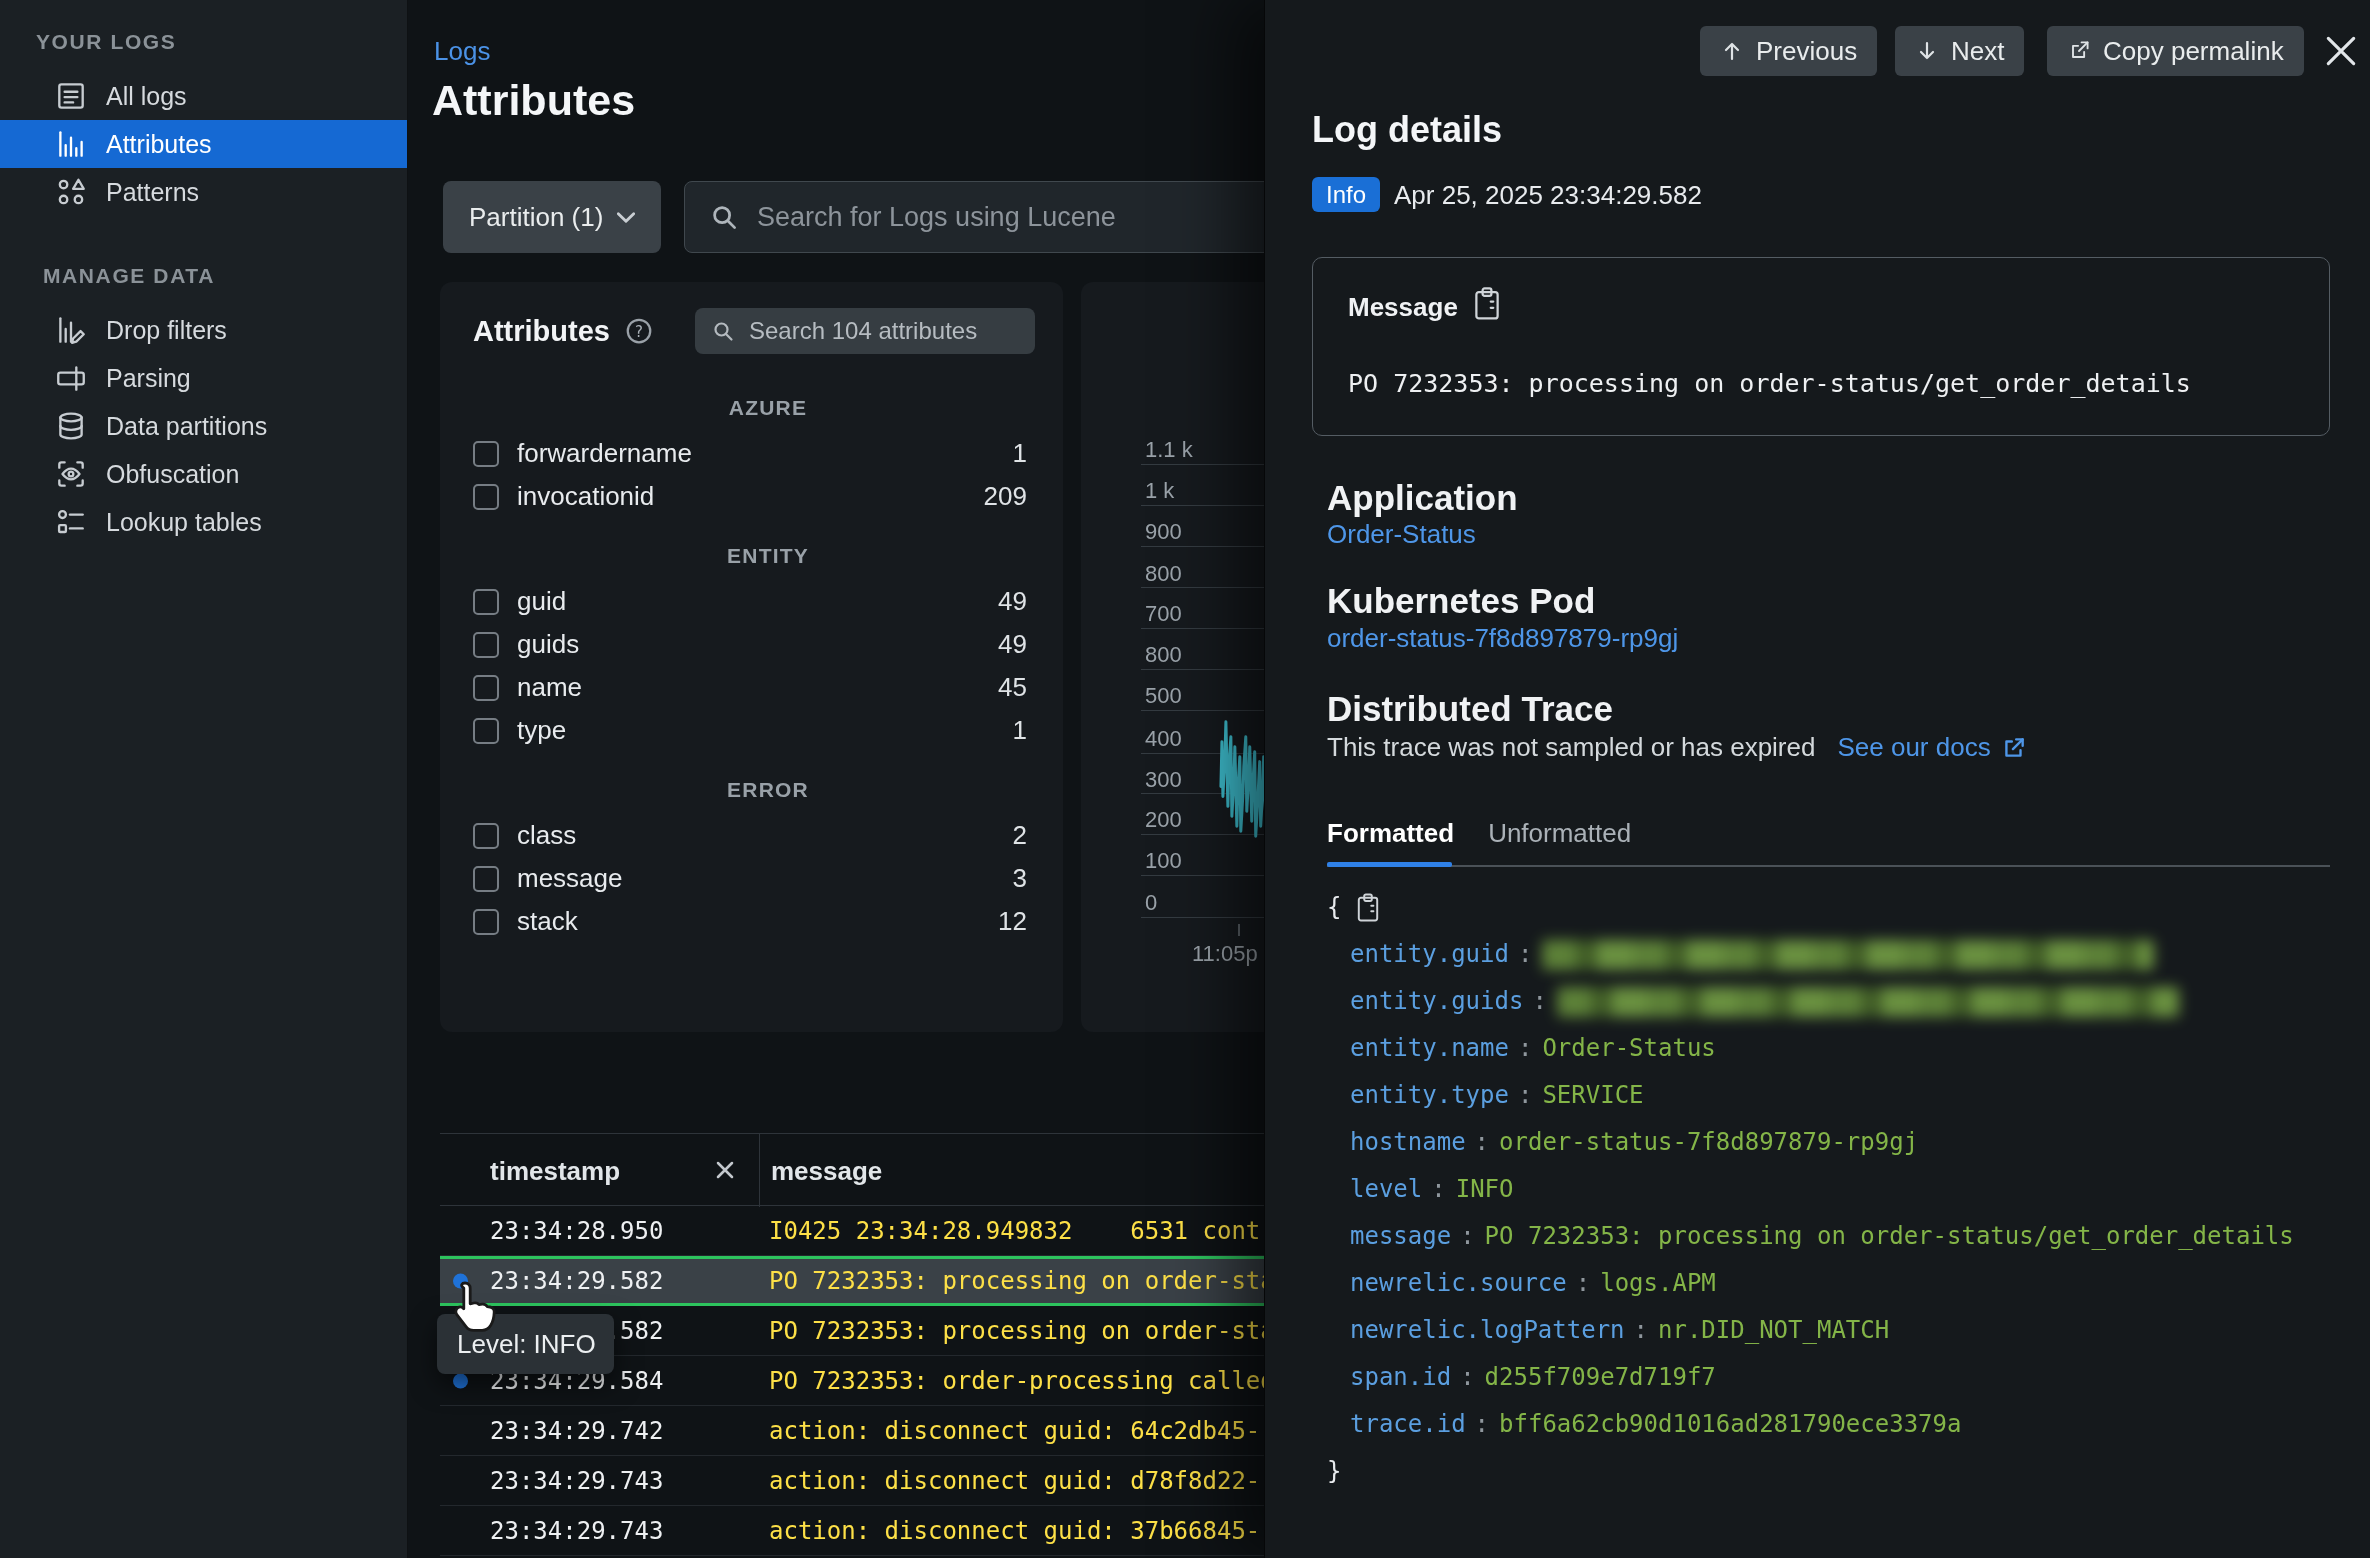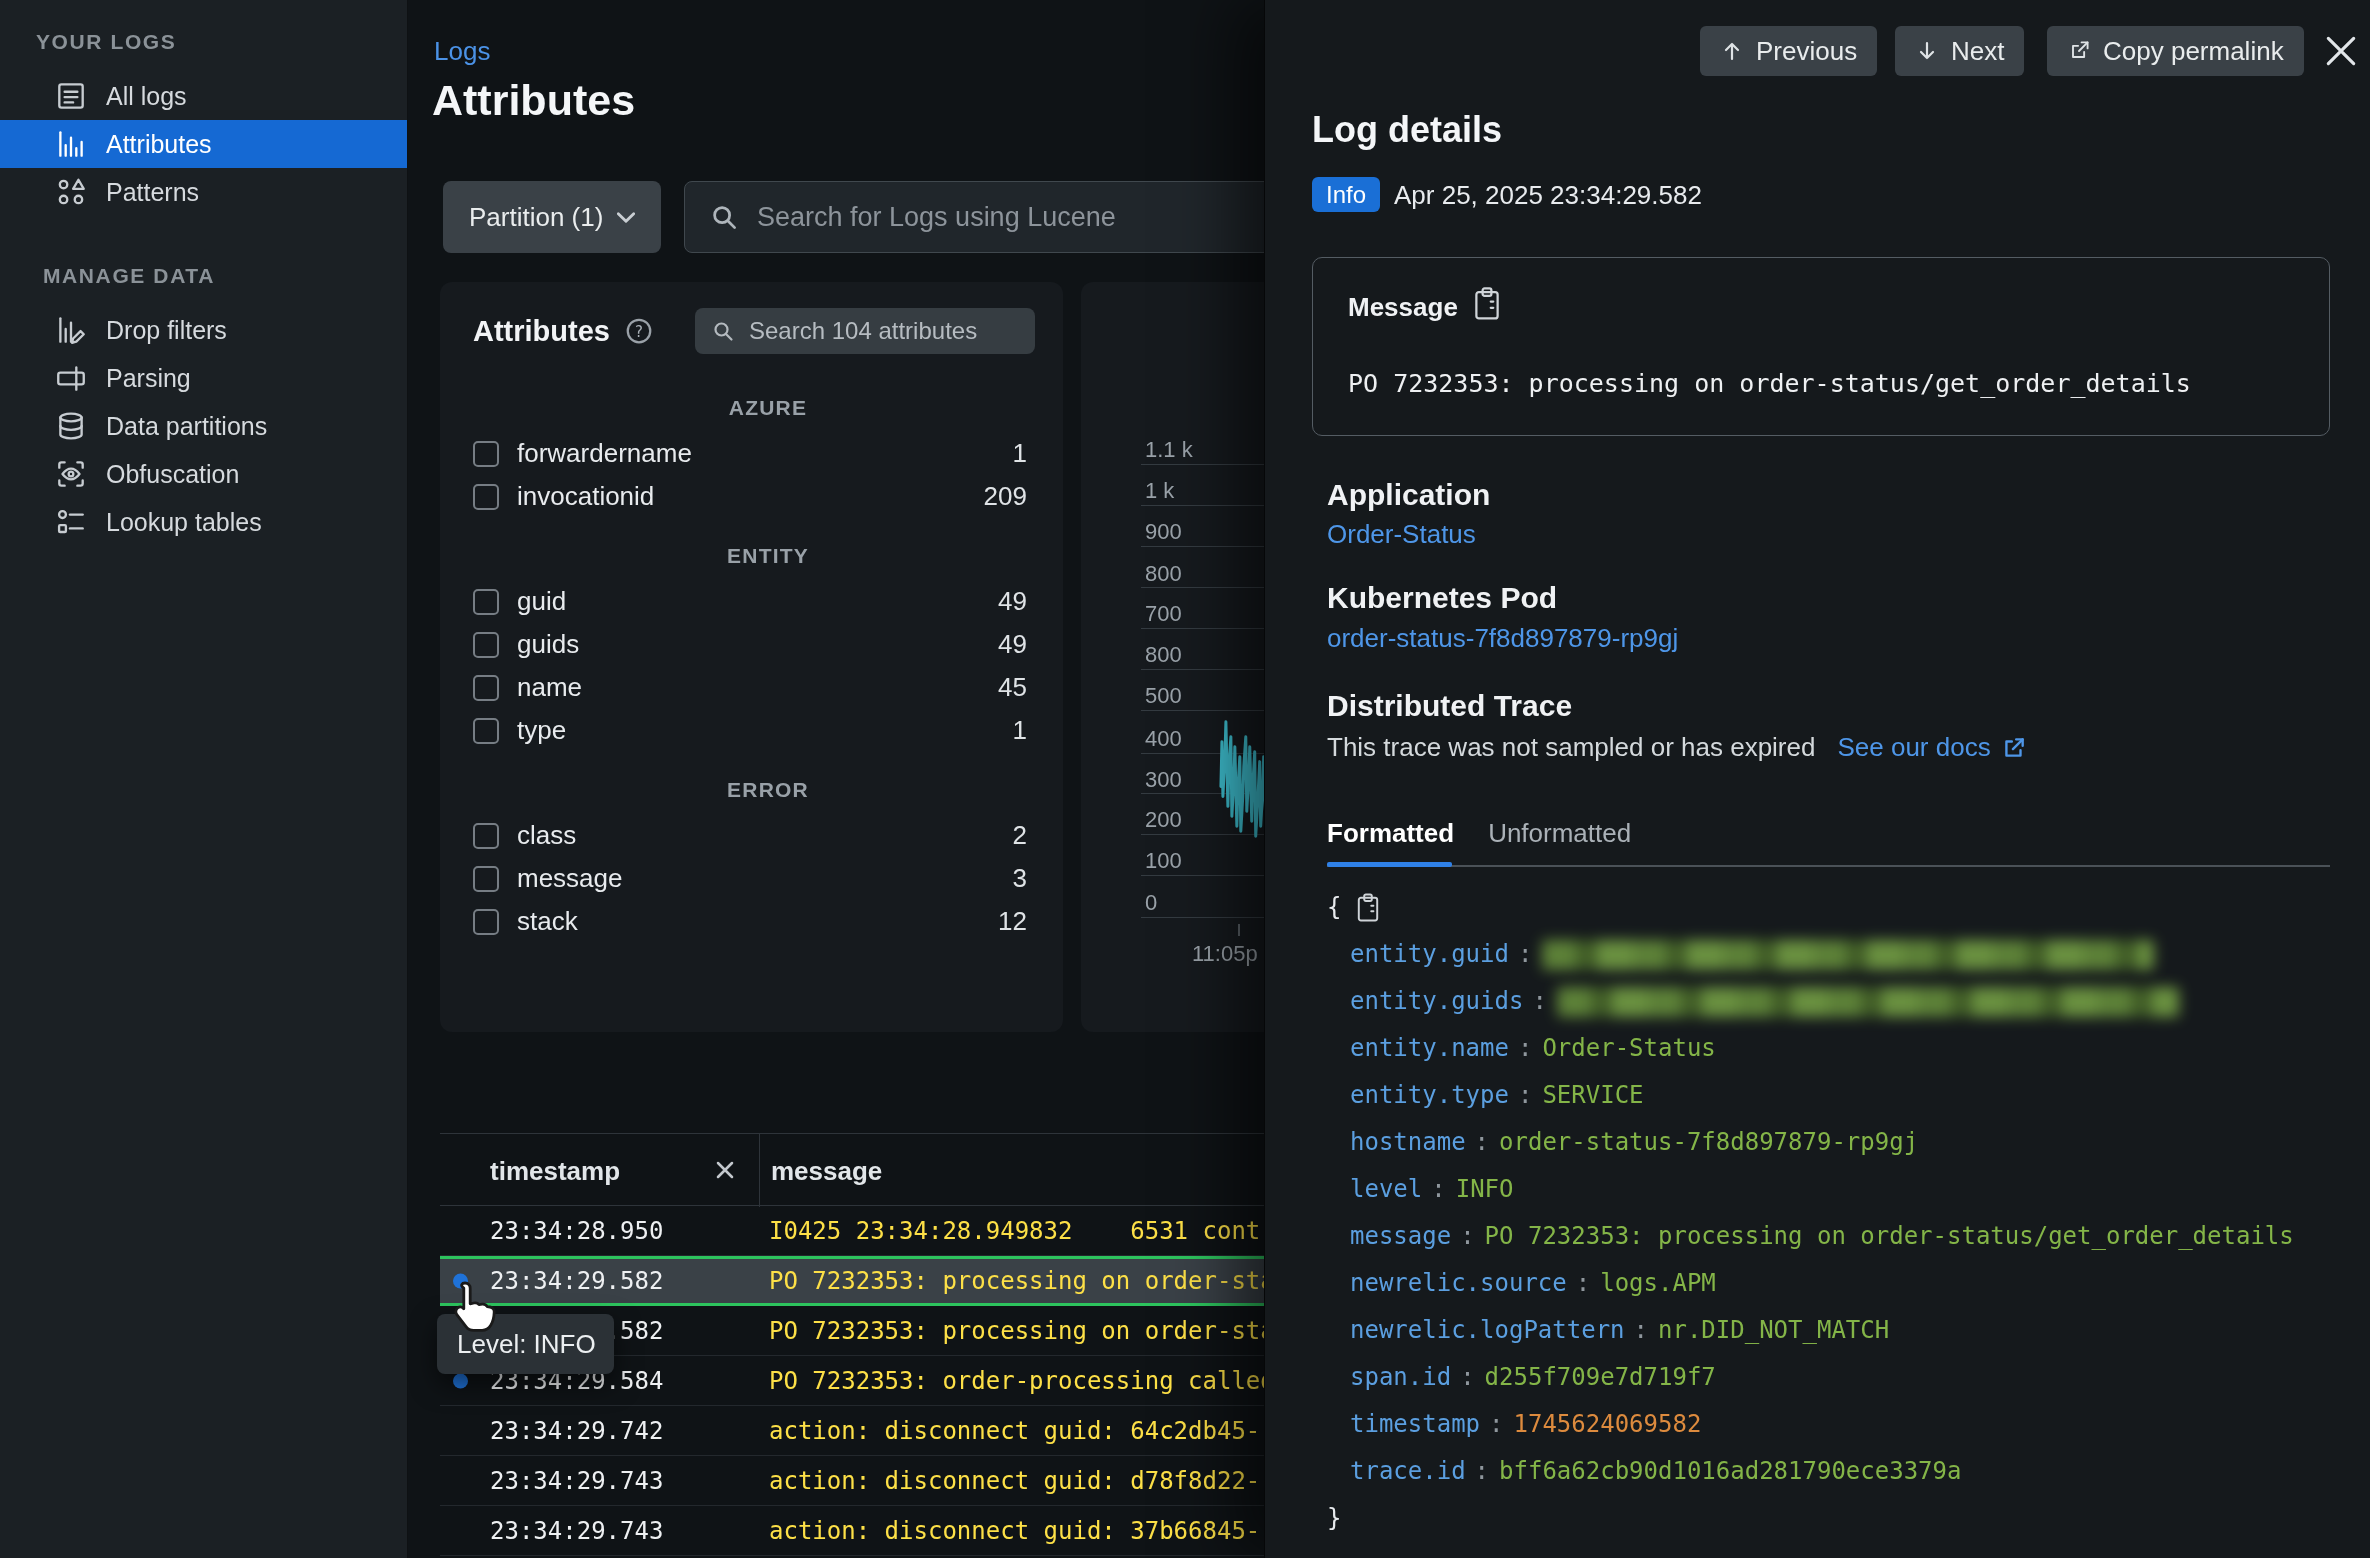--- a/index.html
+++ b/index.html
@@ -93,21 +93,21 @@
   .dp-close svg{width:38px;height:38px;stroke-width:2;}
   .dp-title{position:absolute;left:47px;top:109px;margin:0;font-size:36px;font-weight:bold;color:#f4f6f8;}
   .badge{position:absolute;left:47px;top:177px;height:35px;padding:0 14px;background:#1a6fd6;border-radius:6px;
          display:flex;align-items:center;font-size:24px;color:#fff;}
   .dp-ts{position:absolute;left:129px;top:180px;font-size:26px;color:#e8ebee;}
   .msg-box{position:absolute;left:47px;top:257px;width:1018px;height:179px;border:1.5px solid #545c63;border-radius:10px;}
   .msg-label{position:absolute;left:35px;top:34px;font-size:26px;font-weight:bold;color:#f0f2f4;}
   .msg-clip{position:absolute;left:159px;top:28px;width:30px;height:36px;color:#cfd4d8;cursor:pointer;}
   .msg-clip svg{width:30px;height:36px;stroke-width:1.8;}
   .msg-text{position:absolute;left:35px;top:111px;font-family:"DejaVu Sans Mono",monospace;font-size:25px;color:#eef0f2;white-space:pre;}
-  .sec-label{position:absolute;left:62px;font-size:30px;font-weight:bold;color:#f0f2f4;}
+  .sec-label{position:absolute;left:62px;font-size:35px;font-weight:bold;color:#f0f2f4;}
   .sec-link{position:absolute;left:62px;font-size:26px;color:#4e96e8;cursor:pointer;}
   .dt-row{position:absolute;left:62px;top:732px;display:flex;align-items:center;gap:22px;font-size:26px;color:#d4d9dc;}
   .dt-link{color:#4e96e8;cursor:pointer;display:flex;align-items:center;gap:10px;}
   .dt-link svg{width:26px;height:26px;}
   .tabs{position:absolute;left:62px;top:818px;display:flex;gap:34px;font-size:26px;}
   .tab-on{color:#ffffff;font-weight:bold;cursor:pointer;}
   .tab-off{color:#aab1b7;cursor:pointer;}
   .tab-line-blue{position:absolute;left:62px;top:862px;width:125px;height:5px;background:#2f81e8;border-radius:2px;z-index:2;}
   .tab-line-gray{position:absolute;left:62px;top:865px;width:1003px;height:2px;background:#4a5157;}
   .json{position:absolute;left:62px;top:884px;font-family:"DejaVu Sans Mono",monospace;font-size:24px;line-height:47px;}
@@ -483,20 +483,19 @@
       <div class="json-line"><span class="jkey">entity.guid</span><span class="jcolon">:</span><span class="blur-bar" style="width:612px"></span></div>
       <div class="json-line"><span class="jkey">entity.guids</span><span class="jcolon">:</span><span class="blur-bar" style="width:622px"></span></div>
       <div class="json-line"><span class="jkey">entity.name</span><span class="jcolon">:</span><span class="jval">Order-Status</span></div>
       <div class="json-line"><span class="jkey">entity.type</span><span class="jcolon">:</span><span class="jval">SERVICE</span></div>
       <div class="json-line"><span class="jkey">hostname</span><span class="jcolon">:</span><span class="jval">order-status-7f8d897879-rp9gj</span></div>
       <div class="json-line"><span class="jkey">level</span><span class="jcolon">:</span><span class="jval">INFO</span></div>
       <div class="json-line"><span class="jkey">message</span><span class="jcolon">:</span><span class="jval">PO 7232353: processing on order-status/get_order_details</span></div>
       <div class="json-line"><span class="jkey">newrelic.source</span><span class="jcolon">:</span><span class="jval">logs.APM</span></div>
       <div class="json-line"><span class="jkey">newrelic.logPattern</span><span class="jcolon">:</span><span class="jval">nr.DID_NOT_MATCH</span></div>
       <div class="json-line"><span class="jkey">span.id</span><span class="jcolon">:</span><span class="jval">d255f709e7d719f7</span></div>
-      <div class="json-line"><span class="jkey">timestamp</span><span class="jcolon">:</span><span class="jval jval-orange">1745624069582</span></div>
       <div class="json-line"><span class="jkey">trace.id</span><span class="jcolon">:</span><span class="jval">bff6a62cb90d1016ad281790ece3379a</span></div>
       <div class="brace">}</div>
     </div>
   </section>
 
 </div>
 
 
 </body></html>

